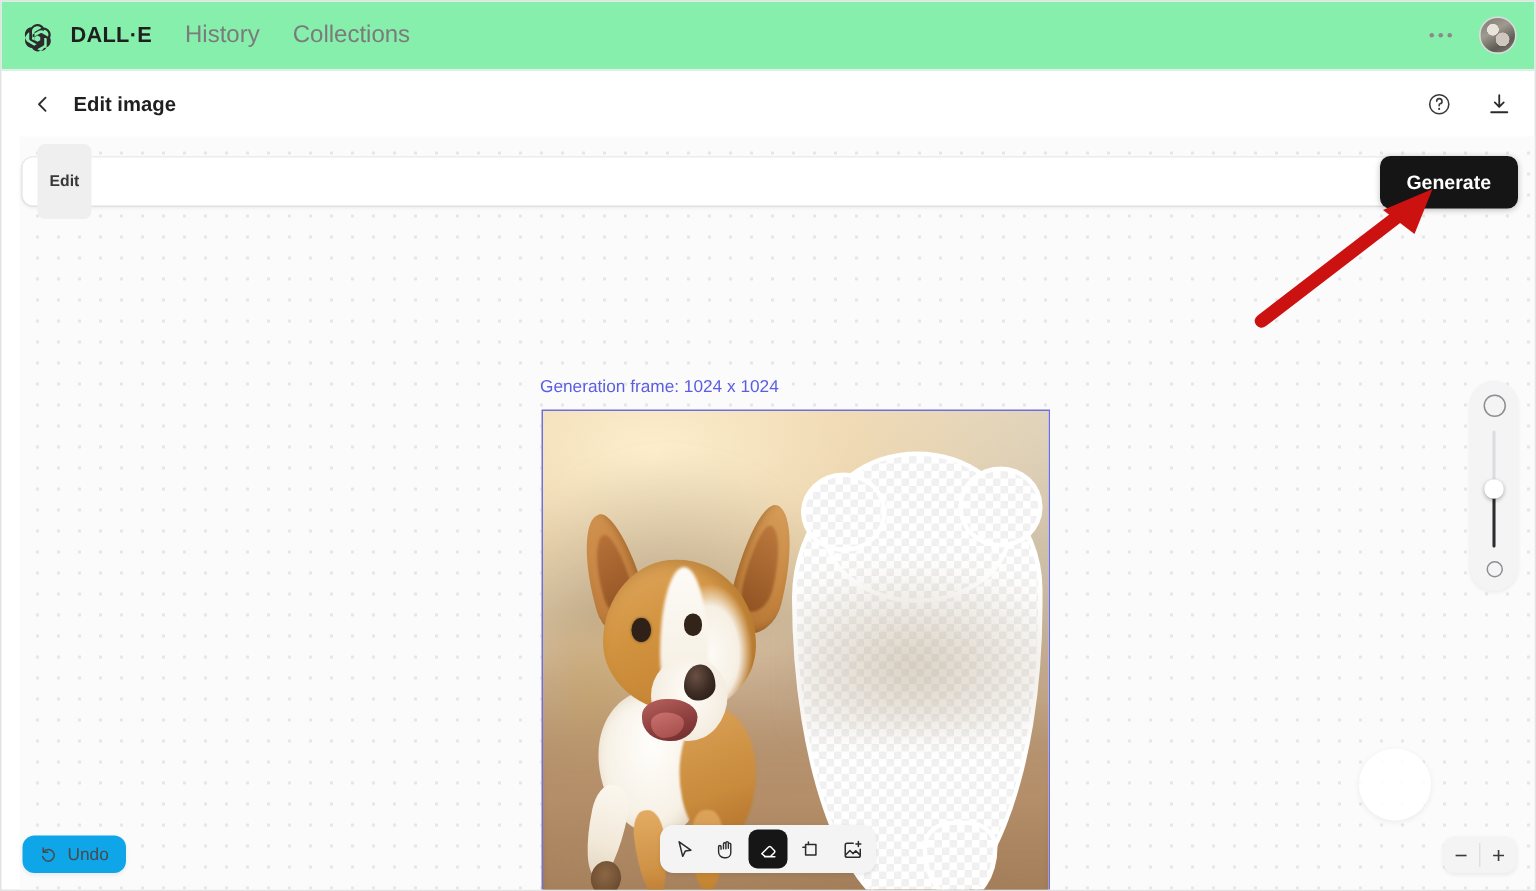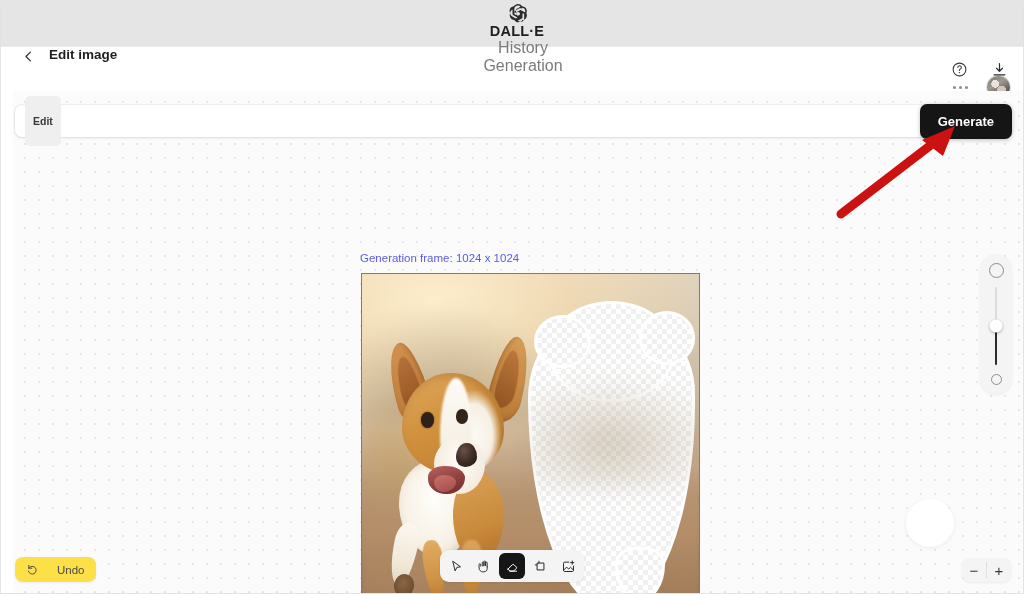--- a/index.html
+++ b/index.html
@@ -14,24 +14,24 @@
     position:relative;width:1024px;height:594px;
     border:1px solid #e3e3e3;
     box-sizing:border-box;
     background:#fff;
     overflow:hidden;
   }
 
   
   .topnav{
     position:absolute;left:0;top:0;width:100%;height:46px;
-    background:#e5e5e5;
+    background:#86efac;
     border-bottom:1px solid #ececec;
     box-sizing:border-box;
-    display:flex;align-items:center;flex-direction:column;
+    display:flex;align-items:center;
   }
   .brand-mark{
     margin-left:12px;width:24px;height:24px;
     display:flex;align-items:center;justify-content:center;
   }
   .brand-name{
     margin-left:10px;font-size:14.5px;font-weight:700;color:#1f1f1f;
     letter-spacing:.2px;
   }
   .nav-link{
@@ -51,21 +51,21 @@
       radial-gradient(circle at 36% 34%, #e9e3dc 0 18%, rgba(233,227,220,0) 19%),
       radial-gradient(circle at 64% 62%, #cfc6bd 0 22%, rgba(207,198,189,0) 23%),
       linear-gradient(150deg,#7d7a72 0%, #9e9a90 38%, #5e5b55 72%, #86837b 100%);
     border:1px solid #dcdcdc;box-sizing:border-box;
     cursor:pointer;
   }
 
   
   .subheader{
     position:absolute;left:0;top:46px;width:100%;height:44px;
-    display:flex;
+    display:flex;align-items:center;
     z-index:4;
     pointer-events:none;
   }
   .subheader > *{pointer-events:auto;}
   .back-chevron{
     margin-left:18px;width:18px;height:18px;
     display:flex;align-items:center;justify-content:center;cursor:pointer;
   }
   .page-title{
     margin-left:12px;font-size:13.5px;font-weight:700;color:#1f1f1f;
@@ -389,22 +389,22 @@
   .tool{
     width:26px;height:26px;border-radius:6px;
     display:flex;align-items:center;justify-content:center;cursor:pointer;
   }
   .tool.active{background:#161616;}
   .tool.active svg *{stroke:#ffffff;}
 
   
   .undo-btn{
     position:absolute;left:14px;bottom:11px;
-    display:flex;align-items:center;gap:18px;
-    background:#fde047;border-radius:8px;padding:6px 11px;
+    display:flex;align-items:center;gap:6px;
+    background:#0ea5e9;border-radius:8px;padding:6px 11px;
     font-size:11.5px;color:#4a4a4a;cursor:pointer;
     box-shadow:0 1px 3px rgba(0,0,0,.07);
     z-index:7;
   }
 
   
   .zoomctl{
     position:absolute;right:12px;bottom:11px;
     display:flex;align-items:center;
     background:#f4f4f5;border-radius:8px;
@@ -423,21 +423,21 @@
 <div class="app">
 
   <div class="topnav">
     <div class="brand-mark">
       <svg width="22" height="22" viewBox="0 0 24 24" fill="none">
         <path d="M12 3.2c-1.9 0-3.5 1-4.4 2.5-1.7.1-3.2 1-4.1 2.5-.9 1.6-.9 3.5-.1 5-.7 1.6-.6 3.5.4 5 .9 1.5 2.5 2.4 4.2 2.5.9 1.5 2.5 2.5 4.4 2.5 1.8 0 3.4-.9 4.3-2.4 1.8-.1 3.4-1 4.3-2.6.9-1.5.9-3.4.1-4.9.8-1.6.7-3.5-.3-5-1-1.5-2.6-2.4-4.3-2.5A5.09 5.09 0 0 0 12 3.2Zm0 1.7c1.1 0 2.1.5 2.8 1.3l-.2.1-4.2 2.4c-.4.2-.6.6-.6 1v5.6l-1.8-1V8.6c0-2.1 1.8-3.7 4-3.7Zm4.6 2.5c1.2.1 2.3.8 2.9 1.9.6 1 .6 2.2.1 3.2l-.1-.1-4.2-2.4c-.4-.2-.8-.2-1.1 0L8.4 13v-2.1l4.3-2.5c1.2-.7 2.7-.7 3.9 0ZM5.9 9.2l.1.1v4.9c0 .4.2.8.6 1l4.8 2.8-1.8 1-4.3-2.5c-1.8-1-2.5-3.3-1.4-5.1.5-1 1.4-1.7 2-2.2Zm12.4 4.3c.2.2.4.4.4.7v4.8c0 2.1-1.8 3.7-4 3.7-1.1 0-2.1-.4-2.8-1.2l.2-.1 4.2-2.4c.4-.2.6-.6.6-1v-4.5Zm-6.3-1.9 2 1.1v2.3l-2 1.1-2-1.1v-2.3Z" fill="#2b2b2b"></path>
       </svg>
     </div>
     <div class="brand-name">DALL·E</div>
     <div class="nav-link">History</div>
-    <div class="nav-link">Generation</div>
+    <div class="nav-link">Collections</div>
 
     <div class="nav-right">
       <div class="dots-btn">
         <i></i>
           <i></i>
           <i></i>
       </div>
       <div class="avatar"></div>
     </div>
   </div>

